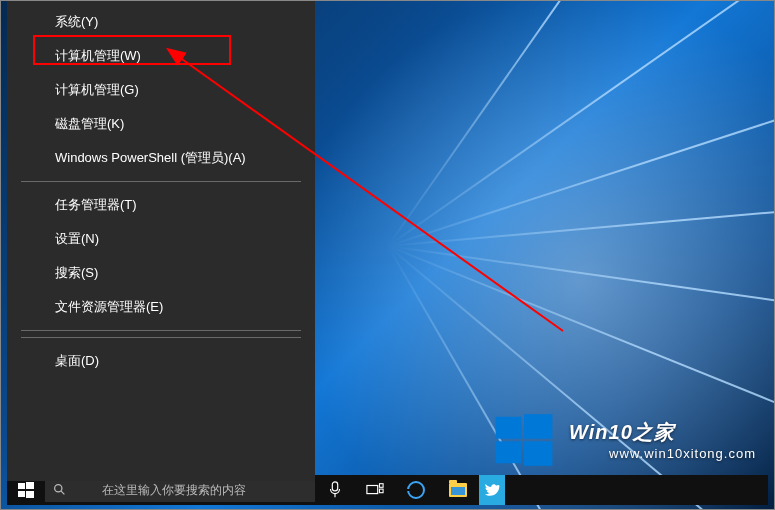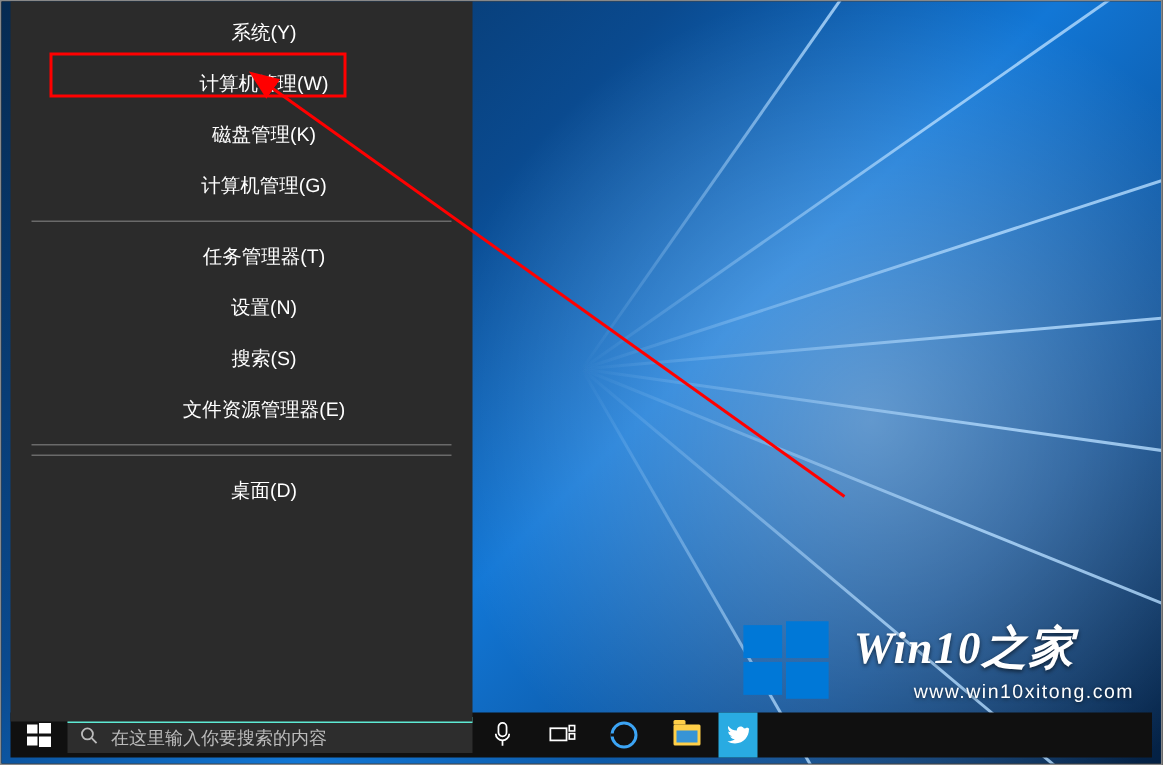--- a/index.html
+++ b/index.html
@@ -14,41 +14,42 @@
   }
   .ray { position:absolute; left:50%; top:48%; width:700px; height:2px; background:linear-gradient(90deg, rgba(255,255,255,0) 0%, rgba(180,220,255,0.8) 40%, rgba(180,220,255,0.8) 60%, rgba(255,255,255,0) 100%); transform-origin:0 50%; }
   .context-menu {
     position: absolute; left: 6px; top: 0; width: 308px; height: 480px;
     background: #2b2b2b; color: #fff; z-index: 10;
     font-size: 13px;
   }
   .menu-inner { padding: 4px 0; }
   .menu-item {
     padding: 8px 18px 8px 48px; position: relative; white-space: nowrap;
-    display: flex; align-items: center; justify-content: center;
+    display: flex; align-items: center; justify-content: flex-start;
   }
   .menu-sep { border: none; border-top: 1px solid #6a6a6a; margin: 6px 14px; }
   .arrow { font-size: 12px; color: #ddd; margin-right: 6px; }
   .highlight-box {
     position: absolute; border: 2px solid #ff0000; pointer-events: none; z-index: 30;
   }
   .annot-svg { position: absolute; inset: 0; pointer-events: none; z-index: 25; }
 
   .taskbar {
     position: absolute; left: 6px; right: 6px; bottom: 4px; height: 30px;
     background: #101010; display: flex; align-items: center; z-index: 5;
   }
   .tb-start {
     width: 38px; height: 30px; display: flex; align-items: center; justify-content: center;
   }
   .tb-start svg { width: 16px; height: 16px; }
   .tb-search {
     height: 24px; flex: 0 0 270px; background: #2d2d2d; color: #bbb;
     display: flex; align-items: center; padding: 0 8px; font-size: 12px;
-    border-top: 4px solid #5eead4;
+    border-top: 1px solid #5eead4;
+    gap: 28px;
   }
   .tb-search .icon { margin-right: 8px; }
   .tb-btn {
     width: 40px; height: 30px; display: flex; align-items: center; justify-content: center;
     color: #fff;
   }
   .tb-btn svg { width: 18px; height: 18px; }
   .tb-app { width: 42px; height: 30px; display:flex; align-items:center; justify-content:center; }
   .tb-spacer { flex: 1; }
   .edge-icon { width:18px;height:18px;border:2px solid #3ca4f4;border-radius:50%; position:relative;}
@@ -57,21 +58,21 @@
   .explorer-icon::before{content:"";position:absolute;left:0;top:-3px;width:8px;height:3px;background:#ffcf48;border-radius:1px 1px 0 0;}
   .explorer-icon::after{content:"";position:absolute;left:2px;right:2px;bottom:2px;top:4px;background:#3794d6;}
   .tb-blue { width:26px;height:30px;background:#29abe2;display:flex;align-items:center;justify-content:center;color:#fff;}
 
   .watermark {
     position: absolute; right: 18px; bottom: 38px; z-index: 6;
     display: flex; align-items: center; gap: 14px; color: #fff;
     text-shadow: 0 1px 3px rgba(0,0,0,0.6);
   }
   .wm-logo { width: 62px; height: 62px; }
-  .wm-text .t1 { font-size: 30px; font-weight: 600; font-style: italic; letter-spacing: 1px; font-family: Liberation Serif, serif; }
+  .wm-text .t1 { font-size: 20px; font-weight: 600; font-style: italic; letter-spacing: 1px; }
   .wm-text .t2 { font-size: 13px; letter-spacing: 1px; margin-left: 40px; }
 </style>
 </head>
 <body>
 
 <div class="root">
 
   <div class="wallpaper">
     <div class="ray" style="transform:rotate(-55deg);"></div>
     <div class="ray" style="transform:rotate(-35deg);"></div>
@@ -98,24 +99,27 @@
 
   <div class="context-menu">
     <div class="menu-inner">
       <div class="menu-item">
           <span>系统(Y)</span>
         </div>
       <div class="menu-item">
           <span>计算机管理(W)</span>
         </div>
       <div class="menu-item">
+          <span>计算机管理(G)</span>
+        </div>
+      <div class="menu-item">
           <span>磁盘管理(K)</span>
         </div>
       <div class="menu-item">
-          <span>计算机管理(G)</span>
+          <span>Windows PowerShell (管理员)(A)</span>
         </div>
       <hr class="menu-sep">
       <div class="menu-item">
           <span>任务管理器(T)</span>
         </div>
       <div class="menu-item">
           <span>设置(N)</span>
         </div>
       <div class="menu-item">
           <span>搜索(S)</span>

